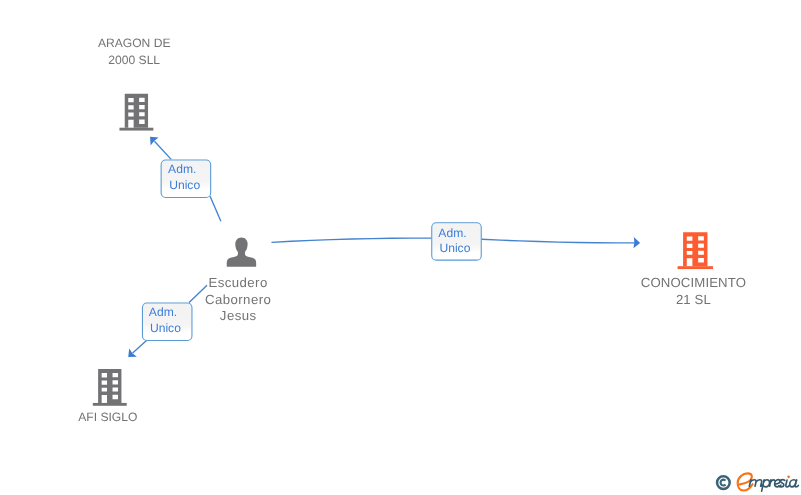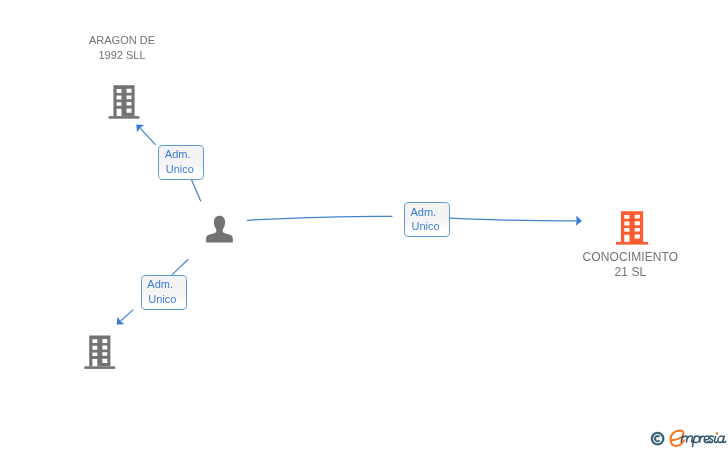--- a/index.html
+++ b/index.html
@@ -6,21 +6,21 @@
   html,body{margin:0;padding:0;background:#fff;}
   body{width:728px;height:450px;overflow:hidden;
        font-family:"Liberation Sans",sans-serif;
        -webkit-font-smoothing:antialiased;}
   #stage{position:relative;width:728px;height:450px;background:#fff;}
   svg.layer{position:absolute;left:0;top:0;width:728px;height:450px;display:block;}
   .nodelabel{position:absolute;text-align:center;color:#737375;white-space:nowrap;}
   .nodelabel div{display:block;}
   .edgebox{position:absolute;border:1.6px solid #5b9bd5;border-radius:4.6px;
            background:linear-gradient(180deg,#f3f3f4 0%,#f4f4f5 55%,#fbfbfb 72%,#ffffff 80%,#ffffff 100%);
-           box-sizing:border-box;margin-left:12px;}
+           box-sizing:border-box;}
   .edgebox .bl{position:absolute;left:5.5px;text-align:left;color:#3b7dd8;
                font-size:11px;line-height:11px;white-space:nowrap;}
 </style>
 </head>
 <body>
 
 <div id="stage">
 
   <svg class="layer" viewBox="0 0 728 450" width="728" height="450">
     <g fill="none" stroke="#4483d0" stroke-width="1.25">
@@ -76,30 +76,36 @@
                C 233.0 238.4 232.9 241.3 232.8 242.6
                L 206.2 242.6
                C 206.1 241.3 206.0 238.4 206.4 237.0
                C 206.9 235.4 208.5 234.6 211.6 233.9
                C 214.7 233.2 216.3 232.6 216.3 231.2 Z"></path>
     </g>
   </svg>
 
   <div class="nodelabel" style="left:0;width:244px;top:33.3px;font-size:11px;line-height:15.1px;text-align:center;">
     <div>ARAGON DE</div>
-    <div>1992 SLL</div>
+    <div>2000 SLL</div>
   </div>
 
+  <div class="nodelabel" style="left:0;width:433px;top:250px;font-size:12px;line-height:14.8px;letter-spacing:0.38px;">
+    <div>Escudero</div>
+    <div>Cabornero</div>
+    <div>Jesus</div>
+  </div>
 
   <div class="nodelabel" style="left:480.4px;width:300px;top:249.6px;font-size:12px;line-height:14.9px;letter-spacing:0.1px;">
     <div>CONOCIMIENTO</div>
     <div>21 SL</div>
   </div>
 
   <div class="nodelabel" style="left:0;width:196px;top:373.2px;font-size:11px;line-height:14.8px;">
+    <div>AFI SIGLO</div>
   </div>
 
   <div class="edgebox" style="left:146.3px;top:144.8px;width:46.2px;height:35.4px;">
     <div class="bl" style="top:3.45px;">Adm.</div>
     <div class="bl" style="top:18.15px;left:6.5px;">Unico</div>
   </div>
 
   <div class="edgebox" style="left:392.0px;top:202.1px;width:46.2px;height:35.4px;">
     <div class="bl" style="top:3.45px;">Adm.</div>
     <div class="bl" style="top:18.15px;left:6.5px;">Unico</div>

